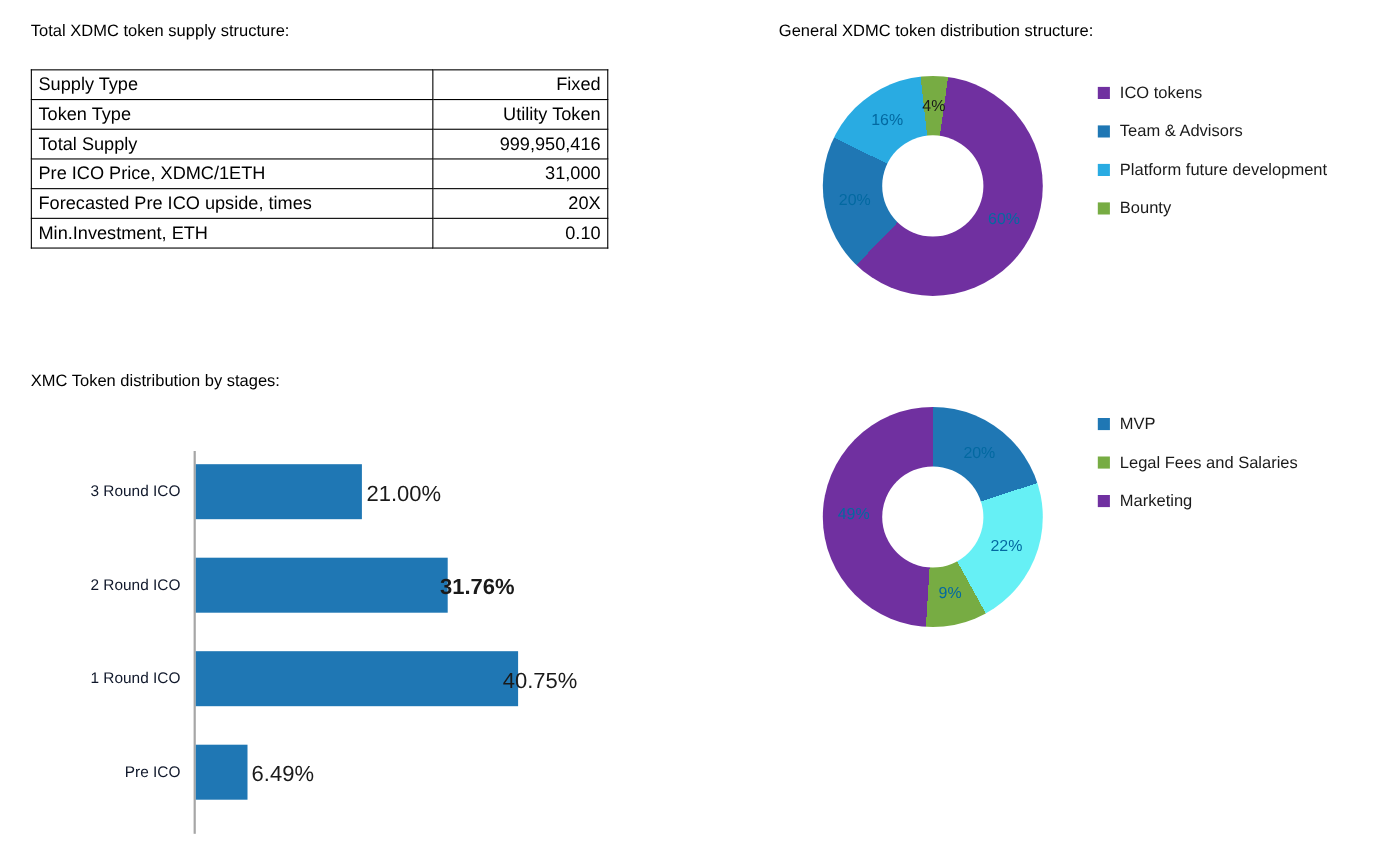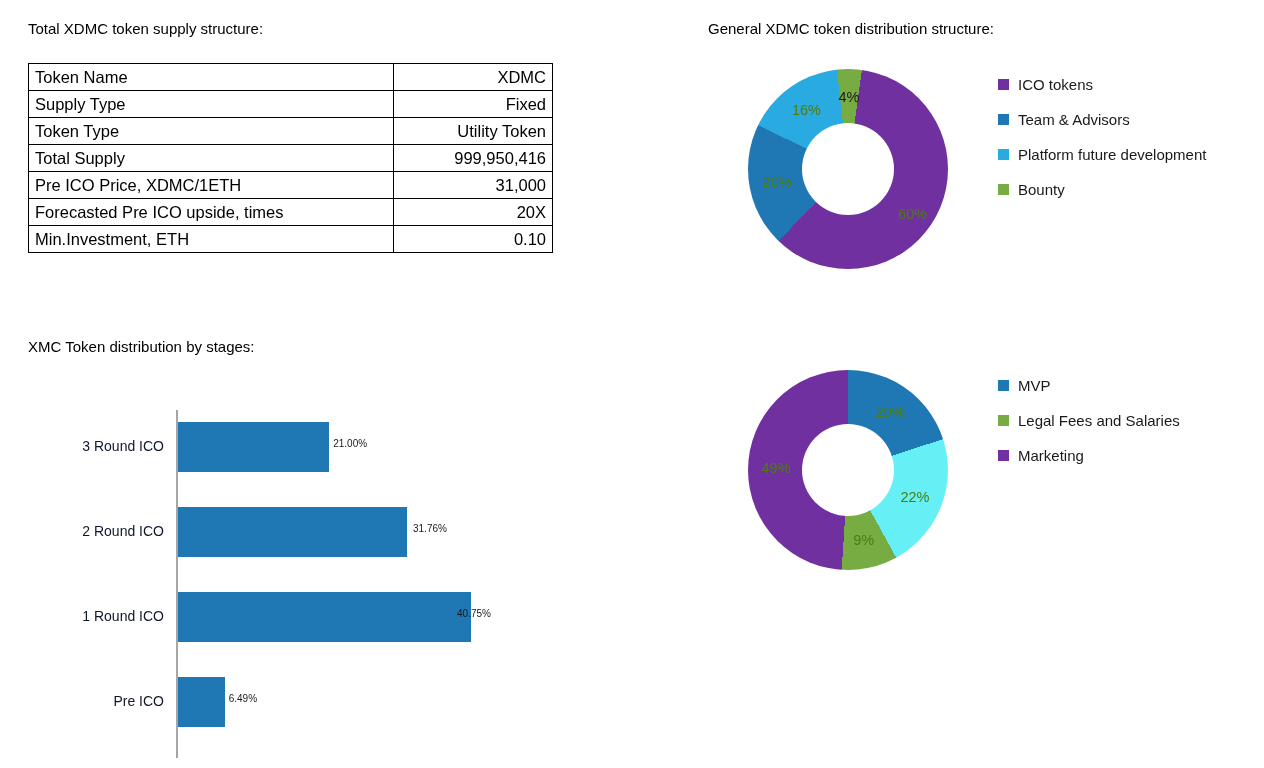--- a/index.html
+++ b/index.html
@@ -72,21 +72,21 @@
   .bar-rect {
     position: absolute;
     left: 150px;
     top: 12px;
     height: 50px;
     background: #1f77b4;
   }
   .bar-value {
     position: absolute;
     top: 28px;
-    font-size: 10px;
+    font-size: 20px;
     color: #1a1a1a;
     white-space: nowrap;
   }
 
   
   #dist-panel { left: 708px; top: 20px; width: 540px; }
   #proceeds-panel { left: 708px; top: 338px; width: 540px; }
 
   .donut-wrap { position: relative; margin-top: 22px; height: 250px; }
   .donut {
@@ -98,21 +98,21 @@
     position: absolute;
     left: 50%; top: 50%;
     width: 92px; height: 92px;
     margin-left: -46px; margin-top: -46px;
     background: #ffffff;
     border-radius: 50%;
   }
   .slice-label {
     position: absolute;
     font-size: 14.5px;
-    color: #4d7c0f;
+    color: #0369a1;
     font-weight: normal;
     white-space: nowrap;
     transform: translate(-50%, -50%);
   }
   .slice-label.dark { color: #1a1a1a; }
 
   .legend {
     position: absolute;
     left: 290px;
     top: 8px;
@@ -131,24 +131,20 @@
     flex: 0 0 auto;
   }
 </style>
 </head>
 <body>
 
 <div class="panel" id="supply-panel">
   <div class="panel-title">Total XDMC token supply structure:</div>
   <table class="supply">
     <tbody>
-        <tr>
-          <td class="k">Token Name</td>
-          <td class="v">XDMC</td>
-        </tr>
         <tr>
           <td class="k">Supply Type</td>
           <td class="v">Fixed</td>
         </tr>
         <tr>
           <td class="k">Token Type</td>
           <td class="v">Utility Token</td>
         </tr>
         <tr>
           <td class="k">Total Supply</td>
@@ -176,21 +172,21 @@
     <div class="axis-line"></div>
     <div id="bar-rows">
         <div class="bar-row" style="top: 40px;">
           <div class="bar-label">3 Round ICO</div>
           <div class="bar-rect" style="width: 151.2px; background: rgb(31, 119, 180);"></div>
           <div class="bar-value" style="left: 305.2px;">21.00%</div>
         </div>
         <div class="bar-row" style="top: 125px;">
           <div class="bar-label">2 Round ICO</div>
           <div class="bar-rect" style="width: 228.672px; background: rgb(31, 119, 180);"></div>
-          <div class="bar-value" style="left: 385px;">31.76%</div>
+          <div class="bar-value" style="left: 372px; font-weight: bold;">31.76%</div>
         </div>
         <div class="bar-row" style="top: 210px;">
           <div class="bar-label">1 Round ICO</div>
           <div class="bar-rect" style="width: 293.4px; background: rgb(31, 119, 180);"></div>
           <div class="bar-value" style="left: 429px;">40.75%</div>
         </div>
         <div class="bar-row" style="top: 295px;">
           <div class="bar-label">Pre ICO</div>
           <div class="bar-rect" style="width: 46.728px; background: rgb(31, 119, 180);"></div>
           <div class="bar-value" style="left: 200.728px;">6.49%</div>
@@ -200,21 +196,21 @@
   </div>
 </div>
 
 <div class="panel" id="dist-panel">
   <div class="panel-title">General XDMC token distribution structure:</div>
   <div class="donut-wrap">
     <div class="donut" id="donut-1" style="left: 40px; top: 10px; background: conic-gradient(from 8deg, rgb(112, 48, 160) 0deg, rgb(112, 48, 160) 216deg, rgb(31, 119, 180) 216deg, rgb(31, 119, 180) 288deg, rgb(41, 171, 226) 288deg, rgb(41, 171, 226) 345.6deg, rgb(119, 172, 67) 345.6deg, rgb(119, 172, 67) 360deg);">
       <div class="hole"></div>
     </div>
     <div id="donut-1-labels">
-        <div class="slice-label" style="left: 204.713px; top: 155px;">60%</div>
+        <div class="slice-label" style="left: 204.713px; top: 141px;">60%</div>
         <div class="slice-label" style="left: 69.0938px; top: 122.503px;">20%</div>
         <div class="slice-label" style="left: 98.4969px; top: 51.1656px;">16%</div>
         <div class="slice-label dark" style="left: 141.005px; top: 38.007px;">4%</div>
       </div>
     <div class="legend" id="legend-1">
         <div class="legend-item">
           <span class="legend-swatch" style="background: rgb(112, 48, 160);"></span>
           <span>ICO tokens</span>
         </div>
         <div class="legend-item">

